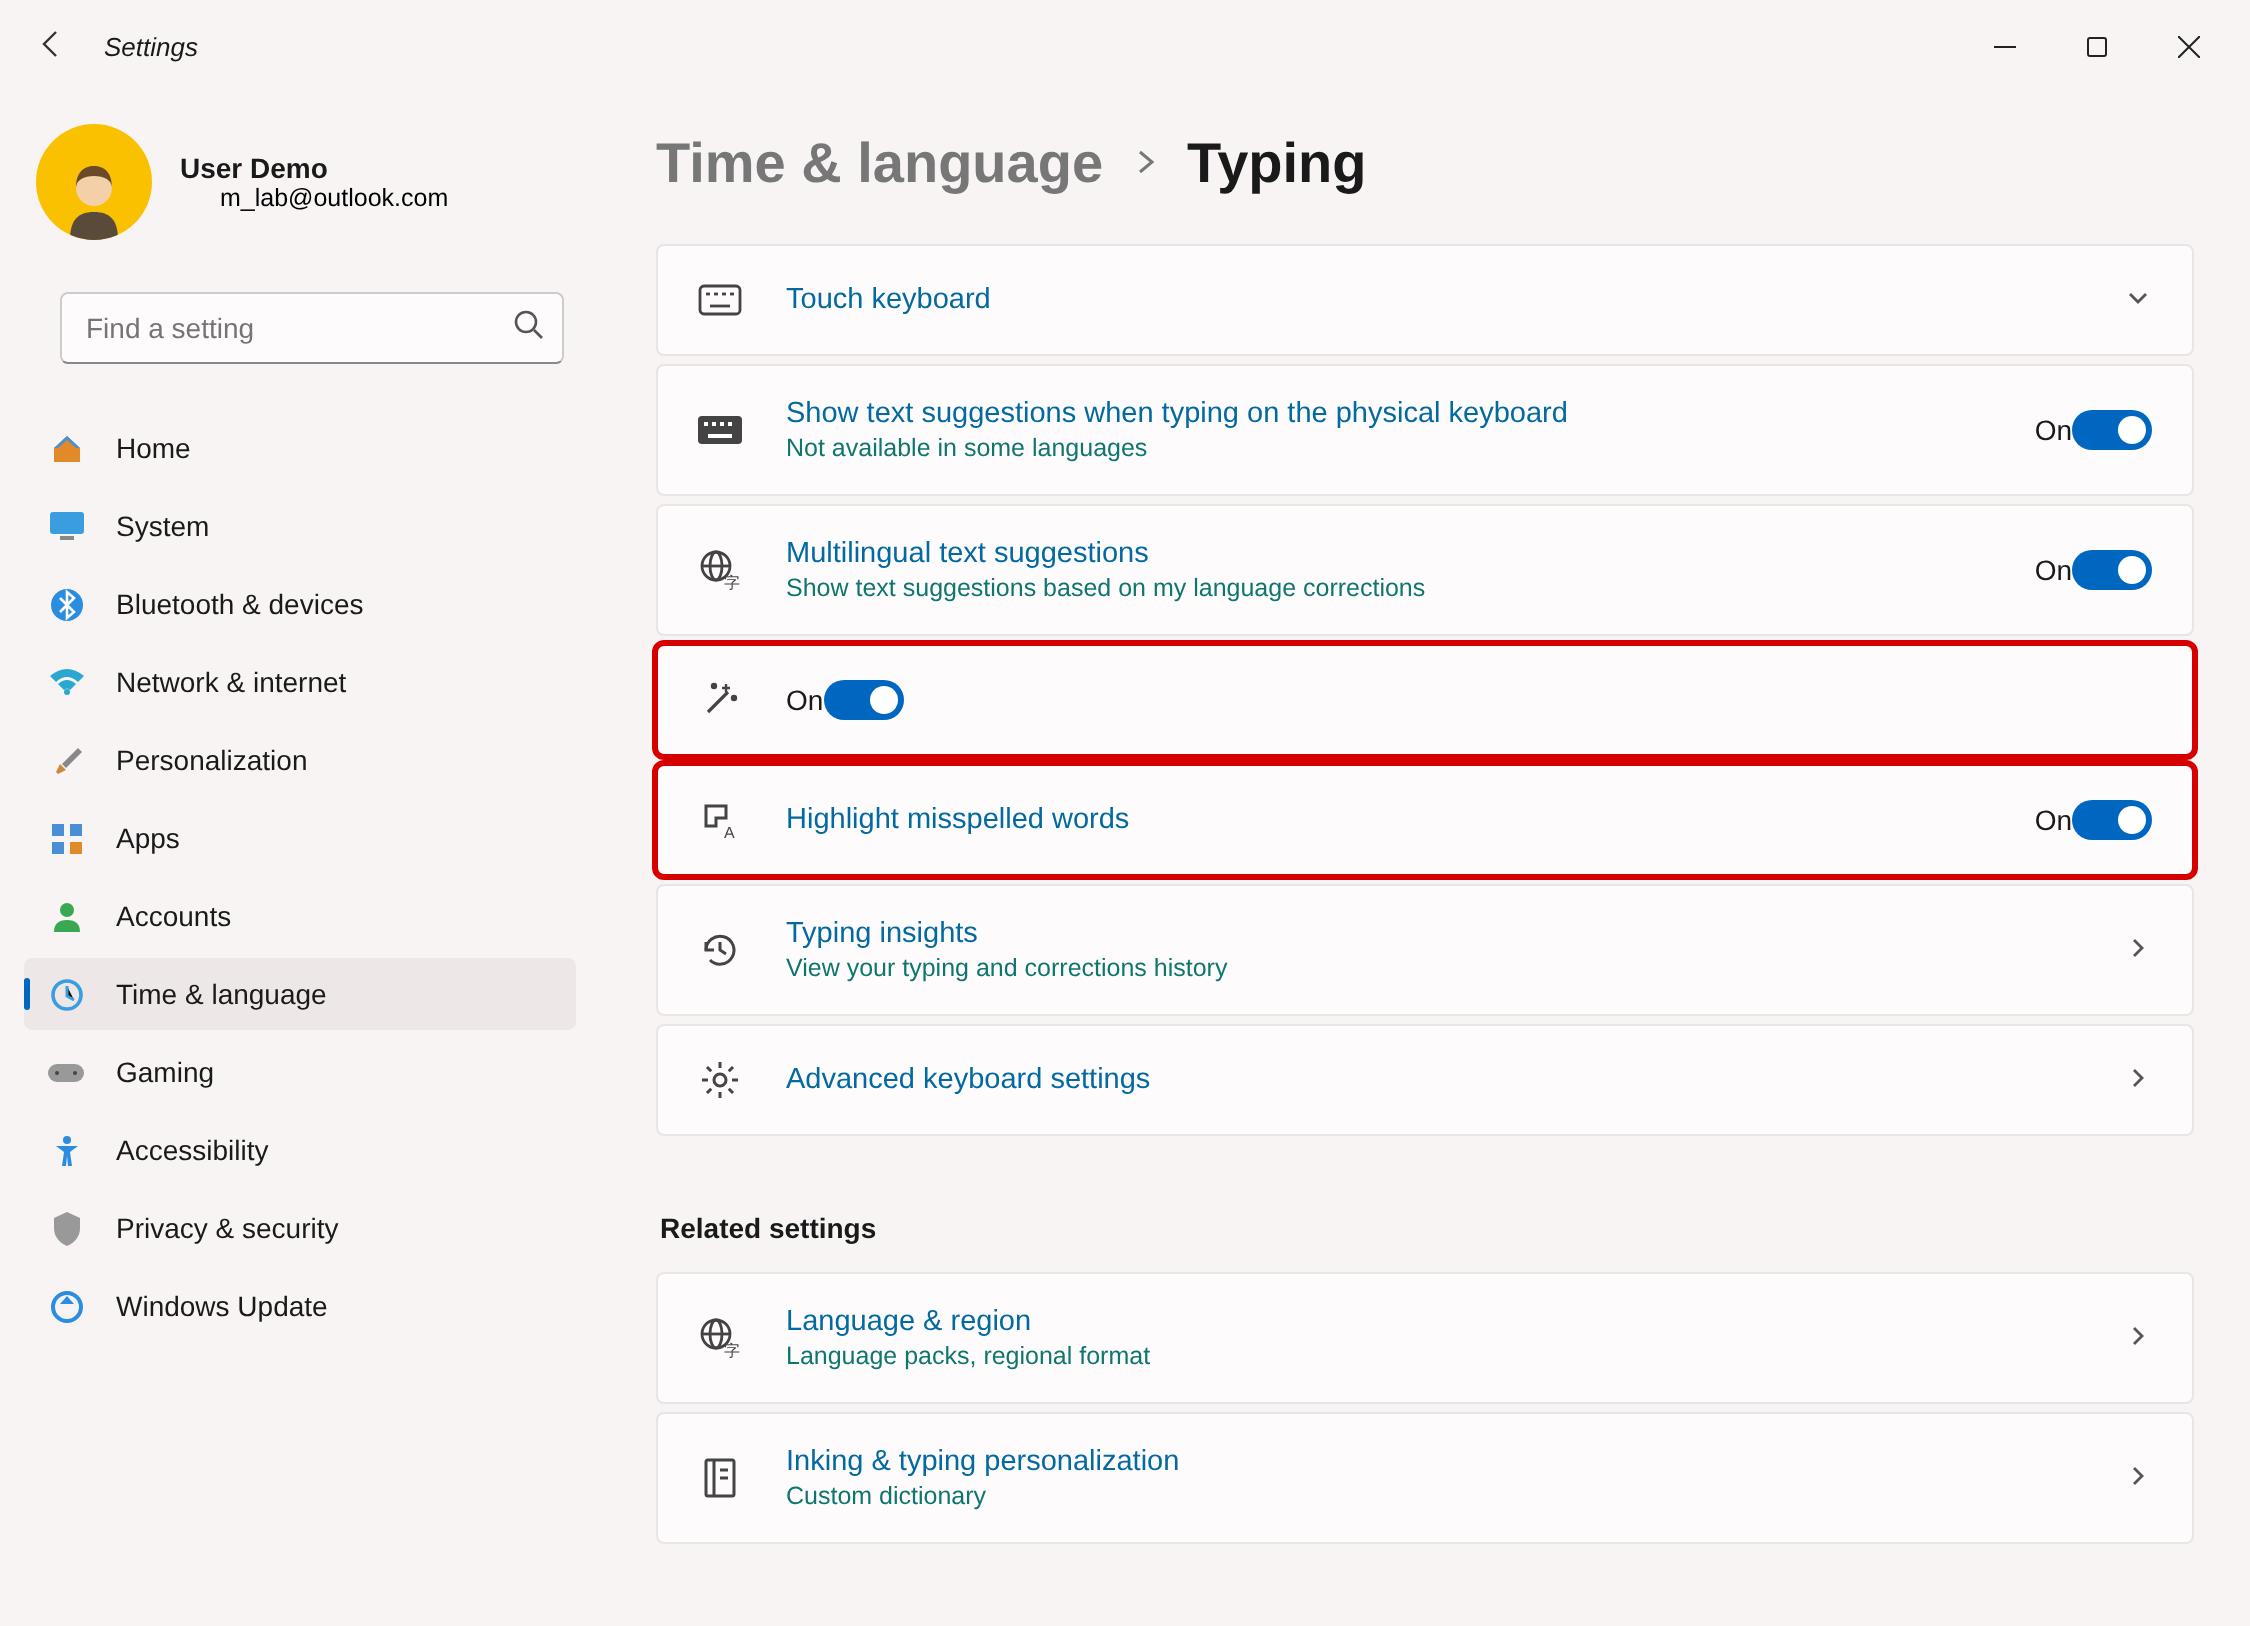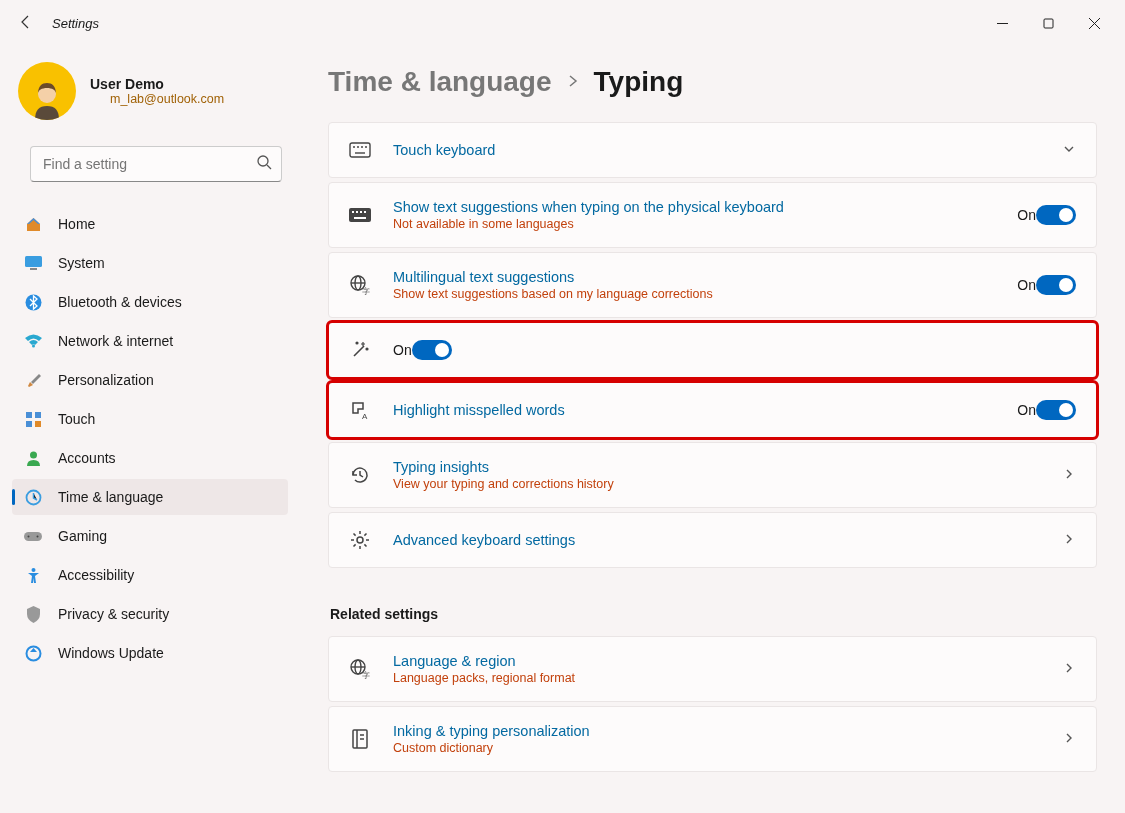--- a/index.html
+++ b/index.html
@@ -35,21 +35,21 @@
   }
   .profile { display: flex; align-items: center; gap: 14px; padding: 6px; margin-bottom: 20px; }
   .avatar {
     width: 58px; height: 58px; border-radius: 50%;
     background: #f9c100;
     display: flex; align-items: flex-end; justify-content: center;
     overflow: hidden;
   }
   .avatar svg { width: 44px; height: 44px; }
   .profile-name { font-weight: 600; font-size: 14px; }
-  .profile-email { font-size: 12.5px; color: #a16207; padding-left: 20px; }
+  .profile-email { font-size: 12.5px; color: #000000; padding-left: 20px; }
   .search-wrap {
     position: relative;
     margin: 0 6px 24px 6px;
     padding-left: 12px;
   }
   .search-input {
     width: 100%;
     padding: 9px 34px 9px 12px;
     border: 1px solid #ccc;
     border-bottom: 1px solid #888;
@@ -108,21 +108,21 @@
     outline-offset: -1px;
   }
   .card-icon {
     width: 22px; height: 22px;
     display: flex; align-items: center; justify-content: center;
     color: #444;
     flex-shrink: 0;
   }
   .card-body { flex: 1; }
   .card-title { font-size: 14.5px; color: #0369a1; }
-  .card-sub { font-size: 12.5px; color: #c2410c; margin-top: 2px; }
+  .card-sub { font-size: 12.5px; color: #0f766e; margin-top: 2px; }
   .card-right { display: flex; align-items: center; }
   .state-label { font-size: 14px; }
   .toggle {
     width: 40px; height: 20px; border-radius: 10px;
     background: #0067c0;
     position: relative;
     cursor: pointer;
   }
   .toggle::after {
     content: "";
@@ -240,21 +240,21 @@
     </div>
     <div class="nav-item">
       <span class="nav-icon">
         <svg width="17" height="17" viewBox="0 0 17 17">
             <rect x="1" y="1" width="6" height="6" fill="#4a8fd6"></rect>
             <rect x="10" y="1" width="6" height="6" fill="#4a8fd6"></rect>
             <rect x="1" y="10" width="6" height="6" fill="#4a8fd6"></rect>
             <rect x="10" y="10" width="6" height="6" fill="#e08a2a"></rect>
           </svg>
       </span>
-      <span>Touch</span>
+      <span>Apps</span>
     </div>
     <div class="nav-item">
       <span class="nav-icon">
         <svg width="17" height="17" viewBox="0 0 17 17">
             <circle cx="8.5" cy="5" r="3.5" fill="#3aa850"></circle>
             <path fill="#3aa850" d="M2 16 Q2 10 8.5 10 Q15 10 15 16 Z"></path>
           </svg>
       </span>
       <span>Accounts</span>
     </div>

